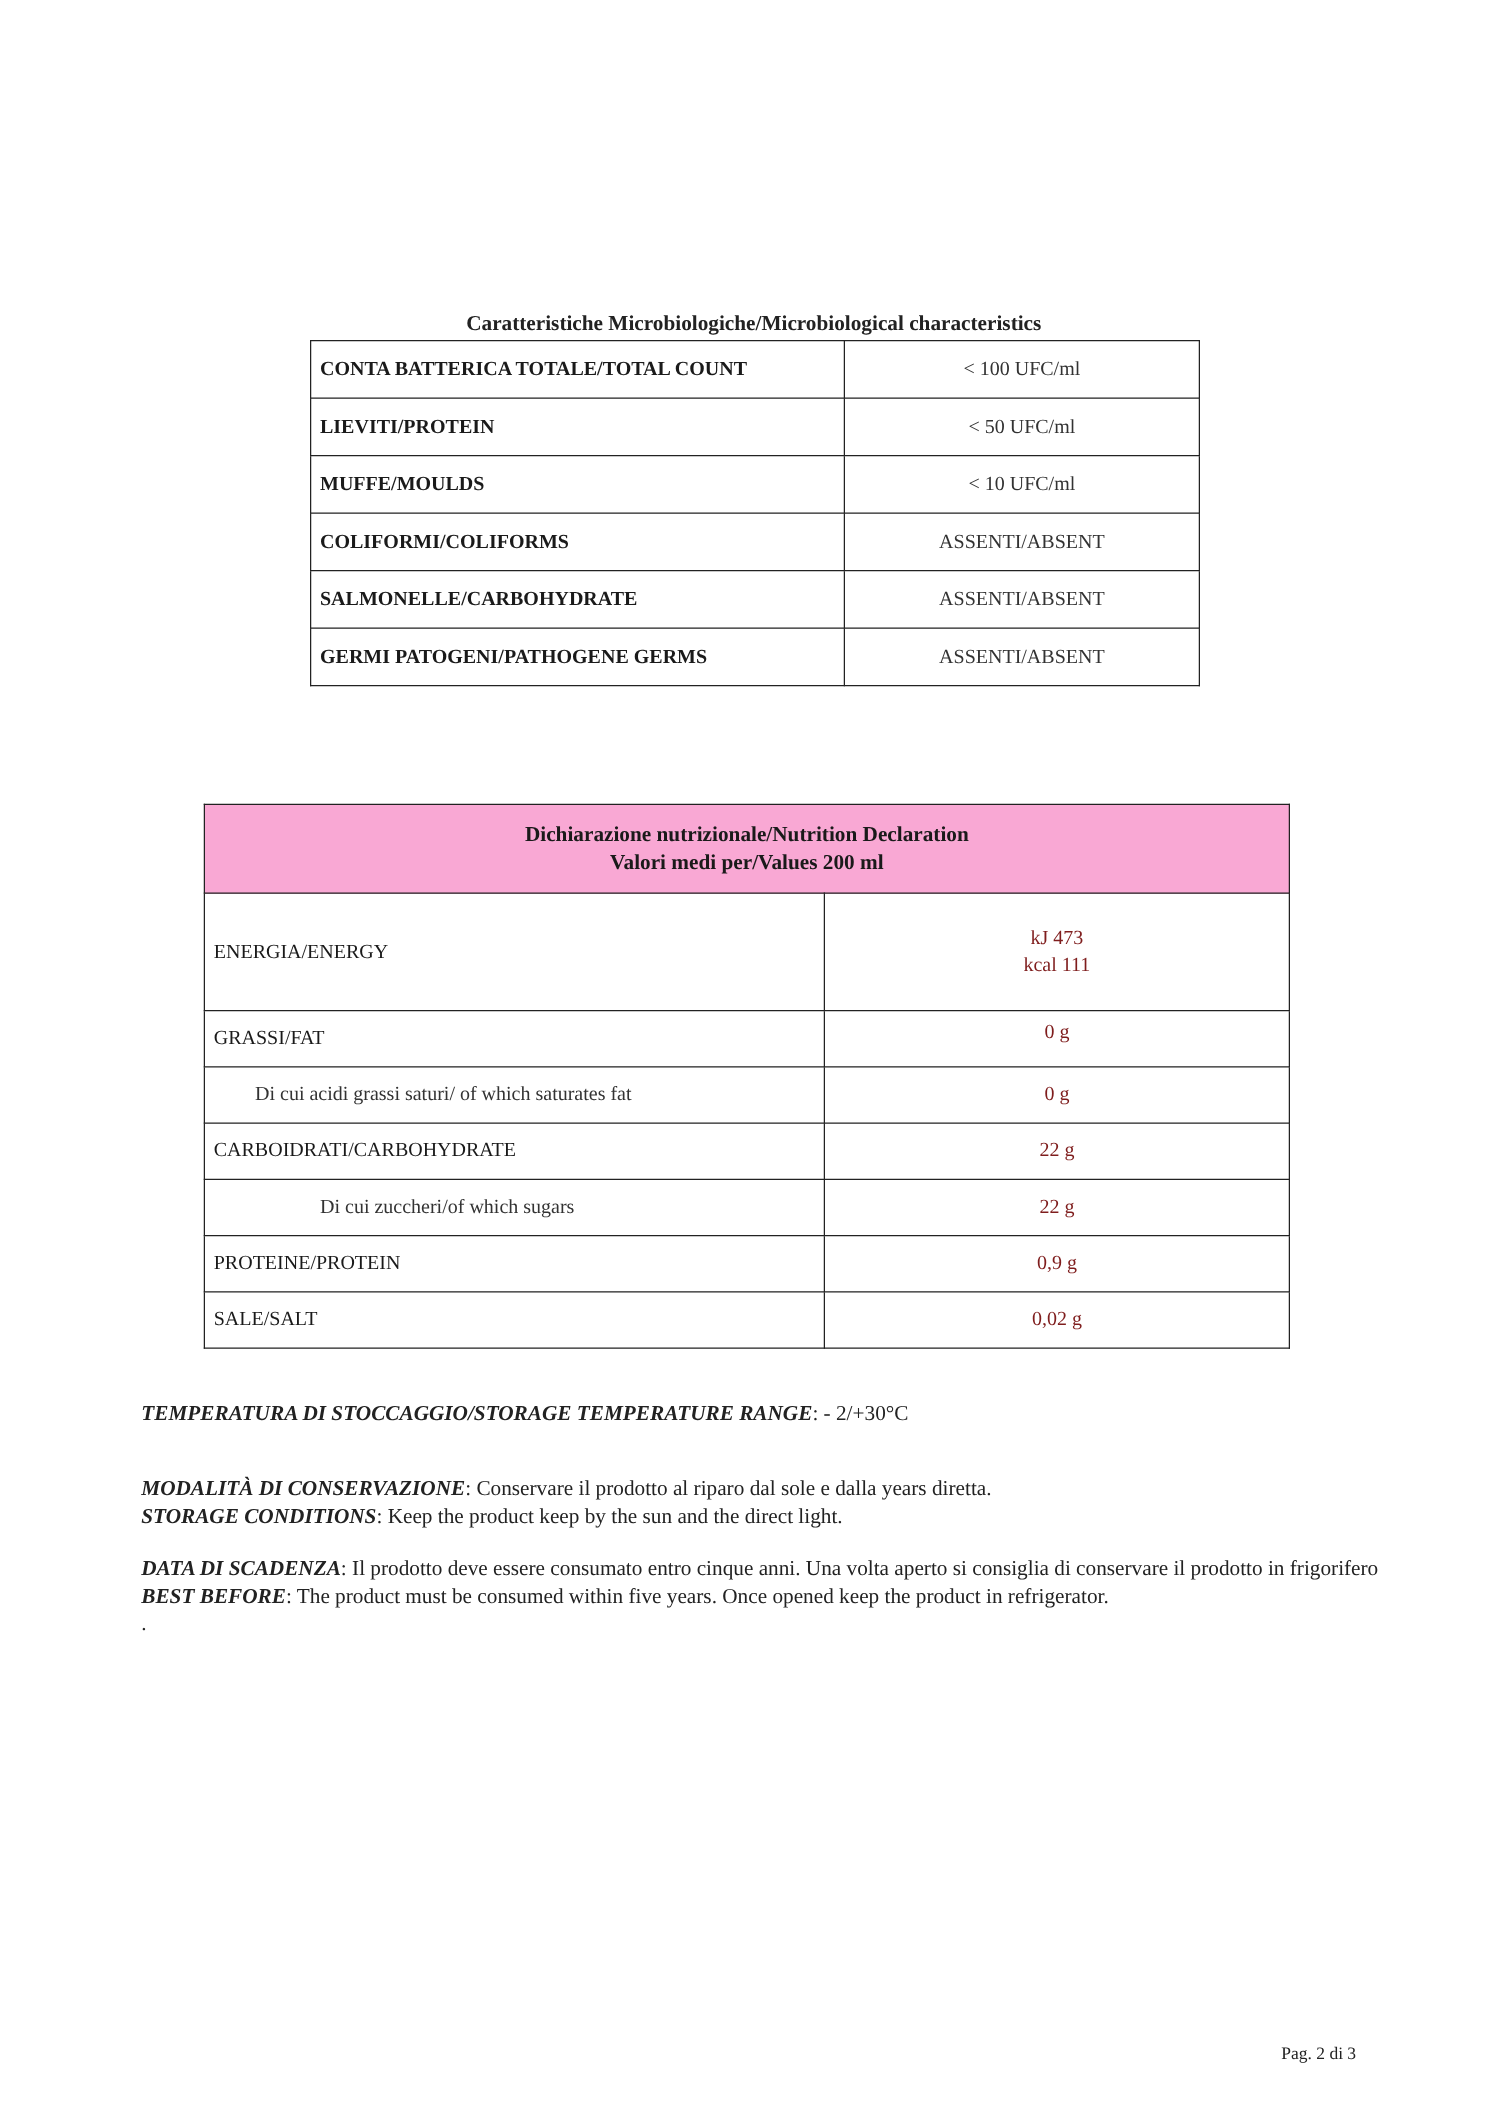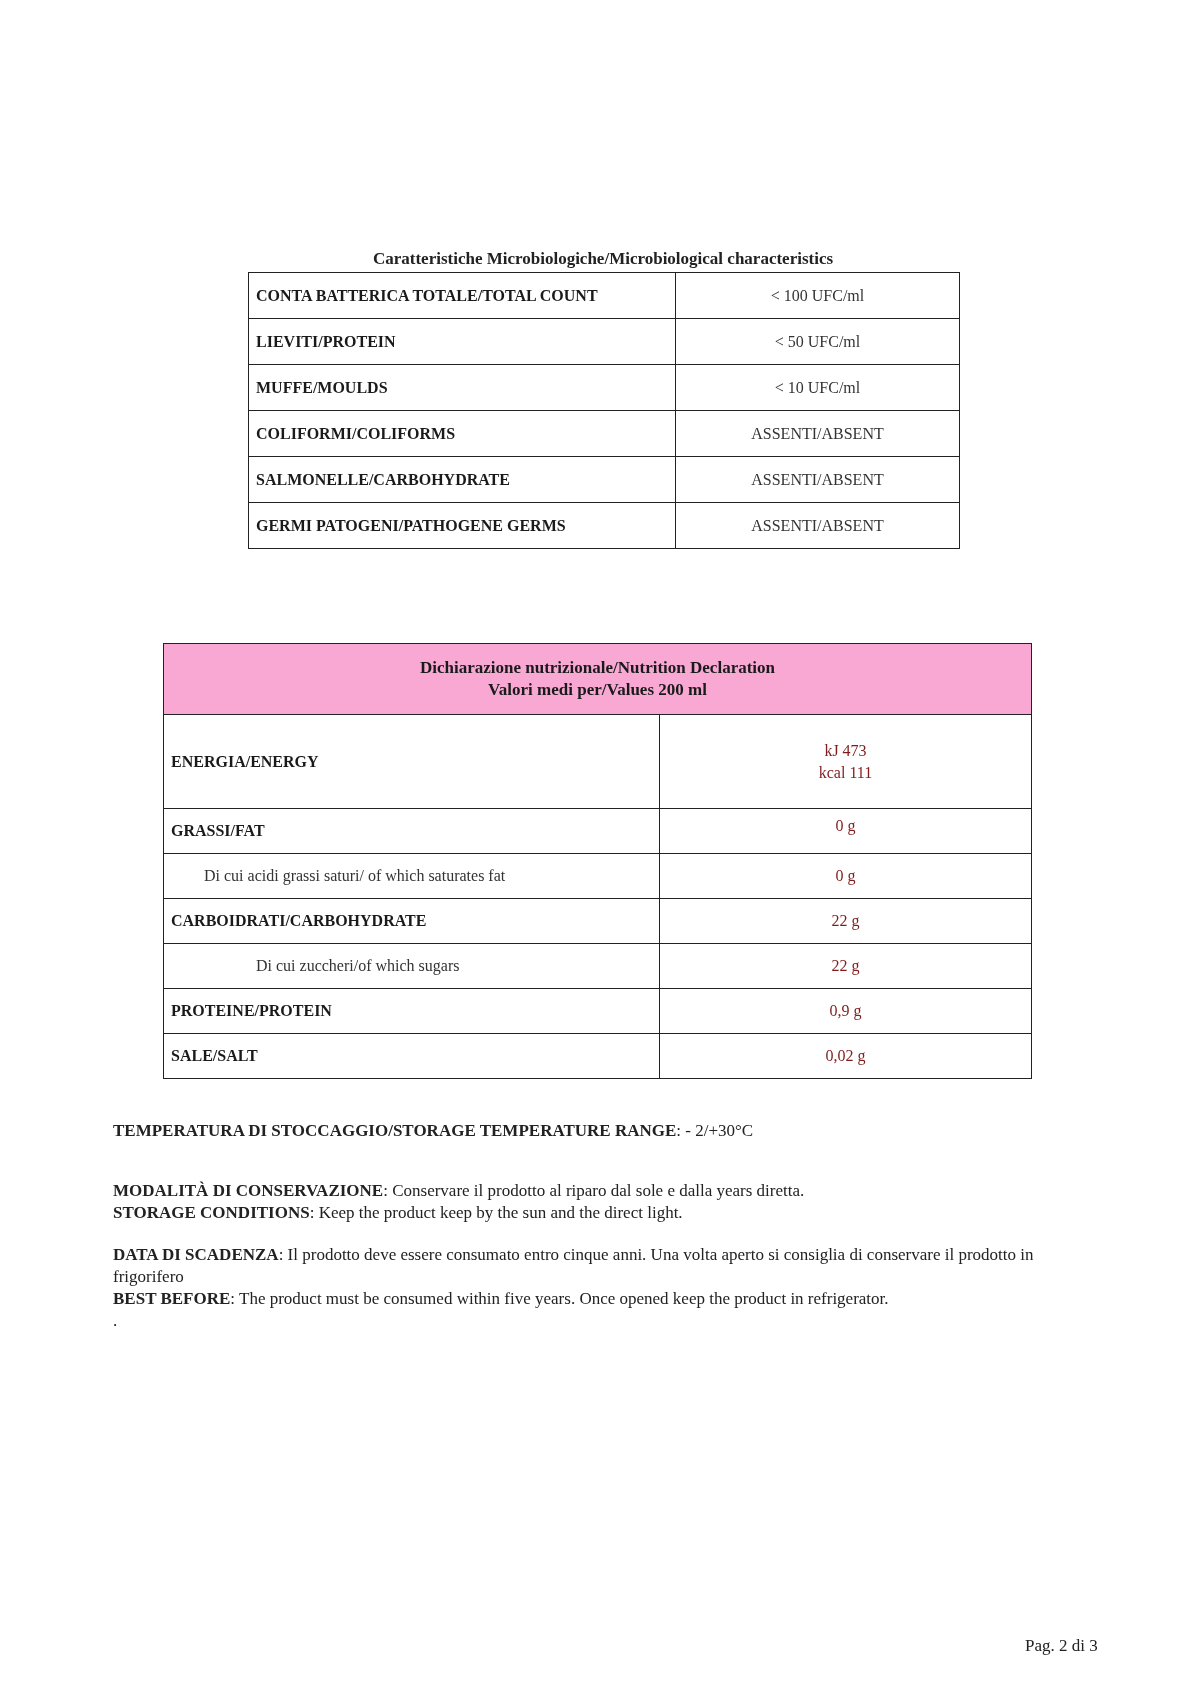--- a/index.html
+++ b/index.html
@@ -19,30 +19,30 @@
     }
     .micro-table td.k { width: 412px; font-weight: bold; }
     .micro-table td.v { text-align: center; font-weight: normal; color: #333; }
 
     .nut-table { left: 163px; top: 643px; width: 869px; }
     .nut-table td { border: 1.5px solid #222; padding: 0 7px; font-size: 16px; }
     .nut-table td.head {
       background: #f9a8d4; text-align: center; font-weight: bold; height: 70px;
       line-height: 23px; font-size: 17px;
     }
-    .nut-table td.k { width: 396px; font-weight: bold; height: 44px; }
+    .nut-table td.k { width: 396px; font-weight: normal; height: 44px; }
     .nut-table td.k.sub { font-weight: normal; color: #333; }
     .nut-table td.v { text-align: center; color: #7f1d1d; }
     .nut-table tr.energy td { height: 93px; }
     .nut-table tr.fat td.v { vertical-align: top; padding-top: 8px; }
     .v-line { display: block; line-height: 22px; }
 
     .para { position: absolute; left: 113px; width: 990px; font-size: 17px; line-height: 22px; color: #222; }
-    .para b { font-weight: bold; }
-    .footer { position: absolute; left: 1025px; top: 1636px; font-size: 17px; color: #222; }
+    .para b { font-weight: bold; font-style: italic; }
+    .footer { position: absolute; left: 1025px; top: 1636px; font-size: 14px; color: #222; }
   </style>
 </head>
 <body>
 
 <div class="micro-title">Caratteristiche Microbiologiche/Microbiological characteristics</div>
 <table class="micro-table">
   <tbody>
       <tr>
     <td class="k">CONTA BATTERICA TOTALE/TOTAL COUNT</td>
     <td class="v">&lt; 100 UFC/ml</td>

